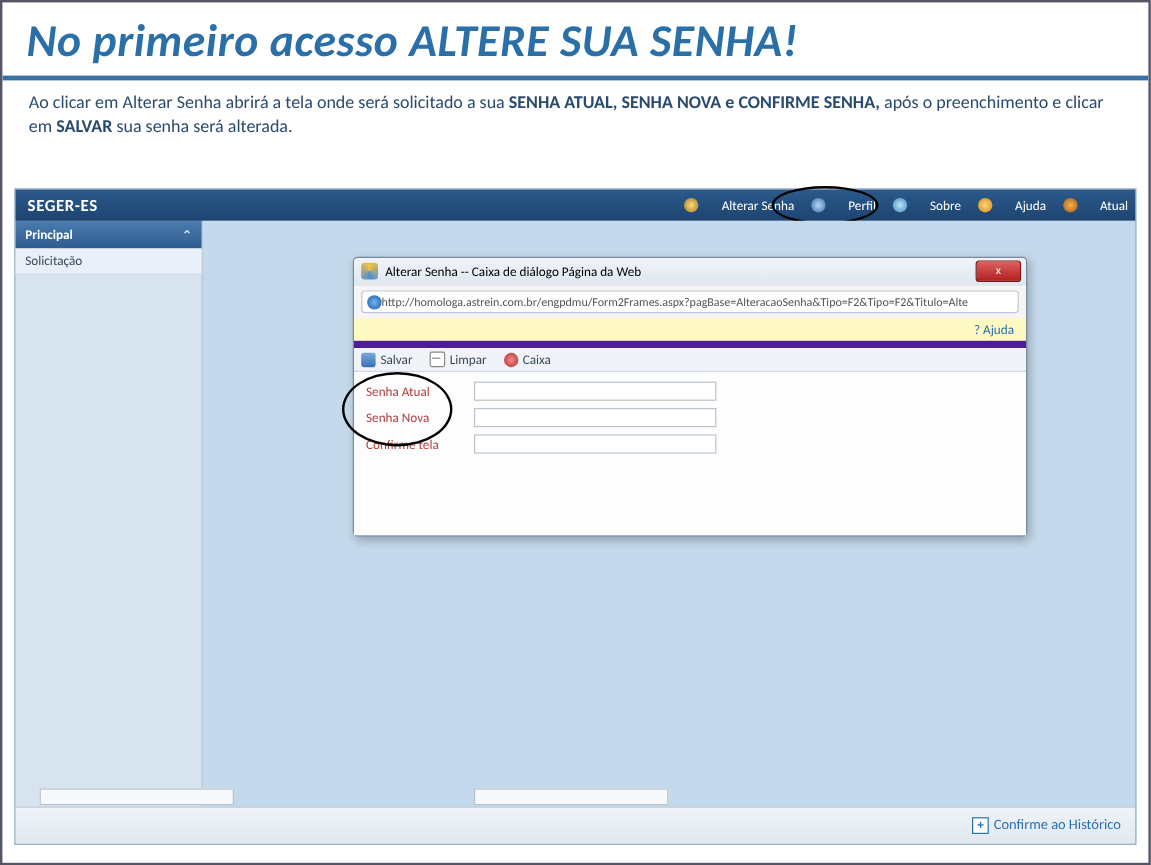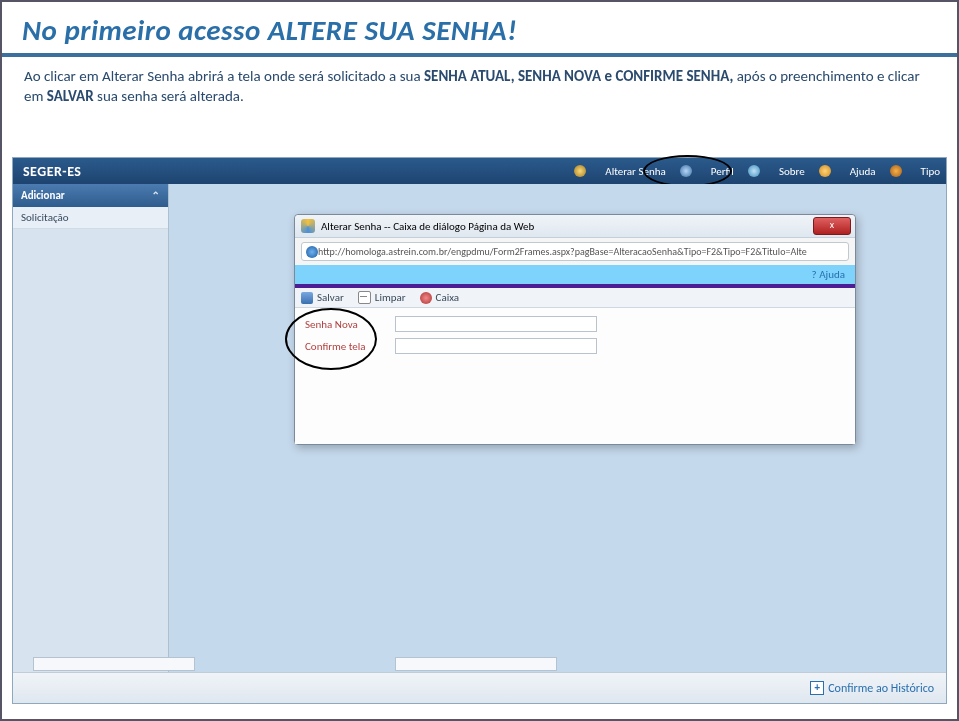--- a/index.html
+++ b/index.html
@@ -17,21 +17,21 @@
     width: 100%;
     height: 100%;
     position: relative;
   }
   .title-bar {
     padding: 10px 20px 5px 20px;
     border-bottom: 4px solid #3b6f9e;
     margin-bottom: 4px;
   }
   .title-text {
-    font-size: 29px;
+    font-size: 38px;
     font-weight: bold;
     font-style: italic;
     color: #2a6fa8;
     letter-spacing: 0.5px;
   }
   .body-text {
     padding: 6px 22px 10px 22px;
     font-size: 15px;
     color: #2a4a6e;
     line-height: 1.3;
@@ -173,23 +173,23 @@
     color: #555;
     font-size: 10px;
     overflow: hidden;
     white-space: nowrap;
   }
   .dlg-url .eico { width: 12px; height: 12px; background: radial-gradient(#6fb2f0,#1a5aa0); border-radius:50%; display:inline-block; }
   .dlg-help {
     text-align: right;
     color: #2a70b0;
     padding: 3px 10px;
-    border-bottom: 4px solid #4c1d95;
-    font-size: 11px;
-    background: #7dd3fc;
+    border-bottom: 6px solid #4c1d95;
+    font-size: 11px;
+    background: #fef9c3;
     cursor:pointer;
   }
   .dlg-tools {
     background: #f0f3f7;
     border-bottom: 1px solid #cfd8e1;
     padding: 3px 6px;
     display: flex;
     gap: 14px;
   }
   .tool-btn {
@@ -284,30 +284,30 @@
         <span class="top-link">
           <span class="top-ico ico-sobre"></span>
           <span>Sobre</span>
         </span>
         <span class="top-link">
           <span class="top-ico ico-ajuda"></span>
           <span>Ajuda</span>
         </span>
         <span class="top-link">
           <span class="top-ico ico-sair"></span>
-          <span>Tipo</span>
+          <span>Atual</span>
         </span>
       </div>
       <div class="circle-top"></div>
     </div>
 
     <div class="app-content">
       <div class="sidebar">
         <div class="sidebar-header">
-          <span>Adicionar</span>
+          <span>Principal</span>
           <span class="chev">⌃</span>
         </div>
         <div class="sidebar-item">
           <span>Solicitação</span>
         </div>
       </div>
 
       <div class="main-area">
 
         <div class="dialog">
@@ -335,20 +335,24 @@
               <span>Limpar</span>
             </span>
             <span class="tool-btn">
               <span class="tico tico-close"></span>
               <span>Caixa</span>
             </span>
           </div>
           <div class="dlg-body">
             <div class="circle-labels"></div>
             <div class="form-row">
+              <span class="form-label">Senha Atual</span>
+              <span class="form-input"></span>
+            </div>
+            <div class="form-row">
               <span class="form-label">Senha Nova</span>
               <span class="form-input"></span>
             </div>
             <div class="form-row">
               <span class="form-label">Confirme tela</span>
               <span class="form-input"></span>
             </div>
           </div>
         </div>
 

